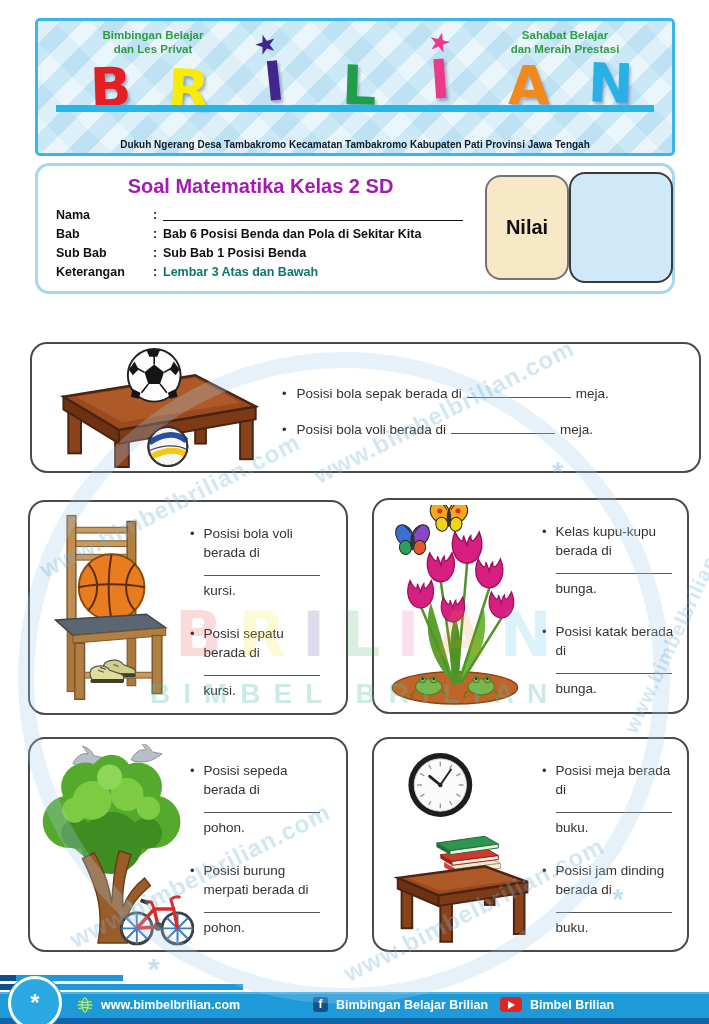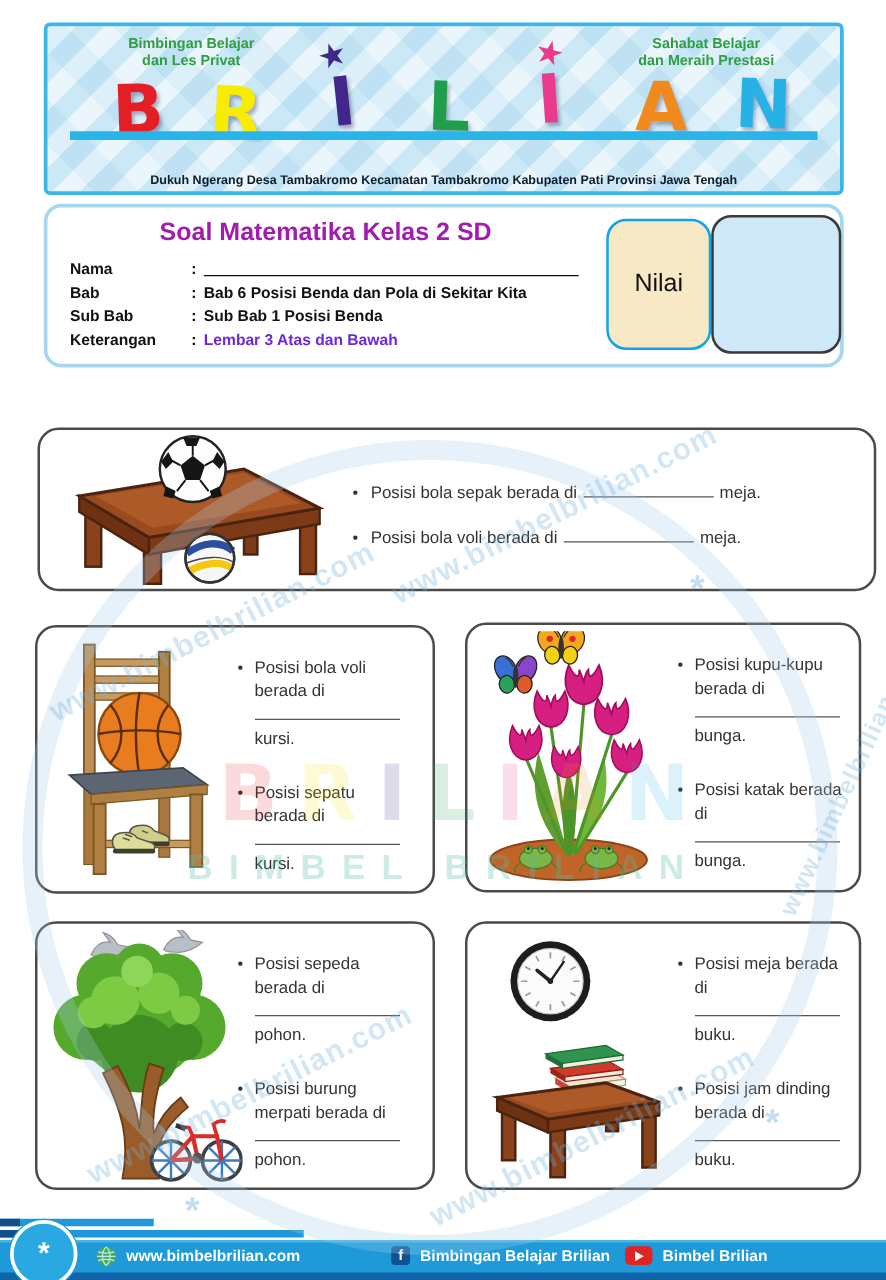--- a/index.html
+++ b/index.html
@@ -35,25 +35,25 @@
   
   .info{position:absolute;left:35px;top:163px;width:634px;height:125px;background:#fff;
         border:3px solid #a5d8ef;border-radius:14px;}
   .info-title{position:absolute;left:0;top:9px;width:445px;text-align:center;color:#a21caf;
         font-weight:bold;font-size:20px;}
   .info-rows{position:absolute;left:18px;top:40px;font-size:12.5px;font-weight:bold;color:#111;}
   .irow{display:flex;line-height:19px;}
   .ilabel{width:97px;}
   .icolon{width:10px;}
   .ival{}
-  .ival-green{color:#6d28d9;}
+  .ival-green{color:#0f766e;}
   .name-blank{display:inline-block;width:300px;border-bottom:1.6px solid #111;height:14px;}
   .nilai-box{position:absolute;left:447px;top:9px;width:80px;height:101px;background:#f8e9c6;
-        border:2px solid #0ea5e9;border-radius:16px;display:flex;align-items:center;justify-content:center;
-        font-weight:normal;font-size:20px;color:#111;}
+        border:2px solid #737373;border-radius:16px;display:flex;align-items:center;justify-content:center;
+        font-weight:bold;font-size:20px;color:#111;}
   .score-box{position:absolute;left:531px;top:6px;width:100px;height:107px;background:#cfe9f8;
         border:2px solid #3a3a3a;border-radius:16px;}
 
   
   .banner{position:absolute;left:100px;top:303px;width:510px;height:29px;border-radius:15px;
         background:linear-gradient(#41b6ea,#1b93d4);color:#fff;font-weight:bold;font-size:15.5px;
         text-align:center;line-height:29px;}
 
   
   .qbox{position:absolute;background:#fff;border:2px solid #4a4a4a;border-radius:17px;}
@@ -301,21 +301,21 @@
         <ellipse cx="0" cy="1" rx="2.2" ry="9" fill="#333"></ellipse>
         <path d="M-2,-7 Q-5,-13 -8,-14 M2,-7 Q5,-13 8,-14" stroke="#333" fill="none"></path>
       </g>
       <use href="#frog" transform="translate(46,180)"></use>
       <use href="#frog" transform="translate(98,180) scale(-1,1)"></use>
     </svg>
     <div class="qtexts" style="left:168px;top:22px;">
       <div class="qi" style="margin-bottom:24px;">
         <span class="dot">•</span>
         <div class="qt">
-          <span>Posisi kupu-kupu berada di</span>
+          <span>Kelas kupu-kupu berada di</span>
           <div class="blankline"></div>
           <div class="qpost">bunga.</div>
         </div>
       </div>
       <div class="qi">
         <span class="dot">•</span>
         <div class="qt">
           <span>Posisi katak berada di</span>
           <div class="blankline"></div>
           <div class="qpost">bunga.</div>

